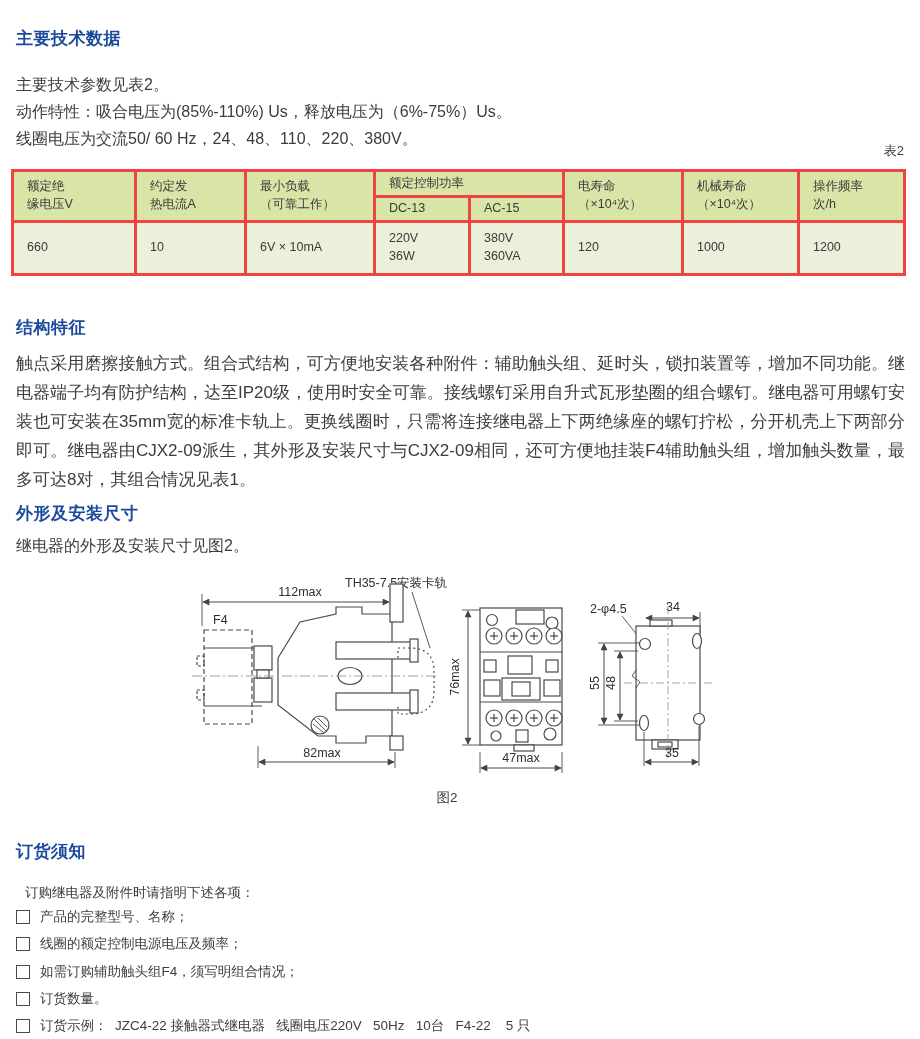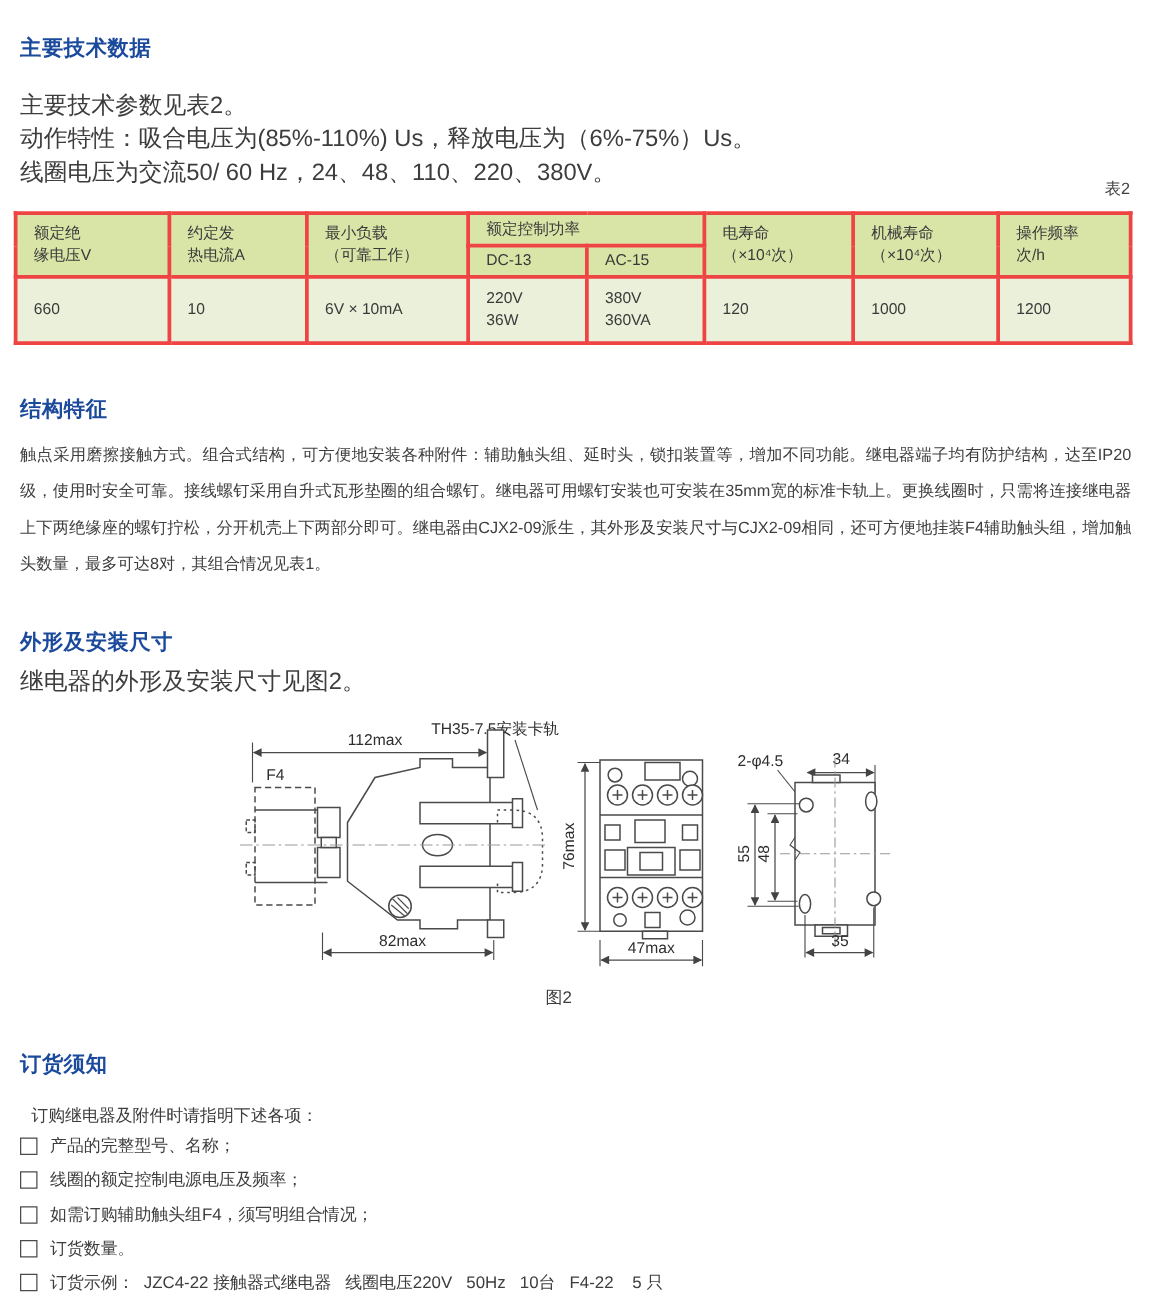--- a/index.html
+++ b/index.html
@@ -1,20 +1,20 @@
 <!DOCTYPE html>
 <html><head>
 <meta charset="utf-8">
 <style>
   html,body{margin:0;padding:0;background:#fff;}
   .page{position:relative;width:920px;height:1039px;background:#ffffff;overflow:hidden;
         font-family:"Liberation Sans","DejaVu Sans",sans-serif;color:#3a3a3a;}
   .sec-title{position:absolute;left:16px;font-size:17px;font-weight:700;color:#1b4a9c;letter-spacing:.5px;}
-  .body-text{position:absolute;left:16px;font-size:19px;color:#3d3d3d;line-height:27px;}
-  .para{position:absolute;left:16px;width:889px;font-size:13px;color:#3d3d3d;line-height:29px;
+  .body-text{position:absolute;left:16px;font-size:16px;color:#3d3d3d;line-height:27px;}
+  .para{position:absolute;left:16px;width:889px;font-size:17px;color:#3d3d3d;line-height:29px;
         text-align:justify;}
   .tbl-label{position:absolute;right:16px;top:142px;font-size:13px;color:#404040;}
   table.spec{position:absolute;left:11px;top:169px;border-collapse:collapse;table-layout:fixed;
              font-size:12.5px;color:#3a3a3a;}
   table.spec th,table.spec td{border:3px solid #ef4444;font-weight:400;text-align:left;
              vertical-align:middle;padding:2px 4px 2px 13px;line-height:1.4;}
   table.spec th{background:#d9e4a7;}
   table.spec td{background:#eaf0da;height:46px;}
   .h-line{display:block;}
   .fig-caption{position:absolute;left:397px;top:789px;width:100px;text-align:center;

